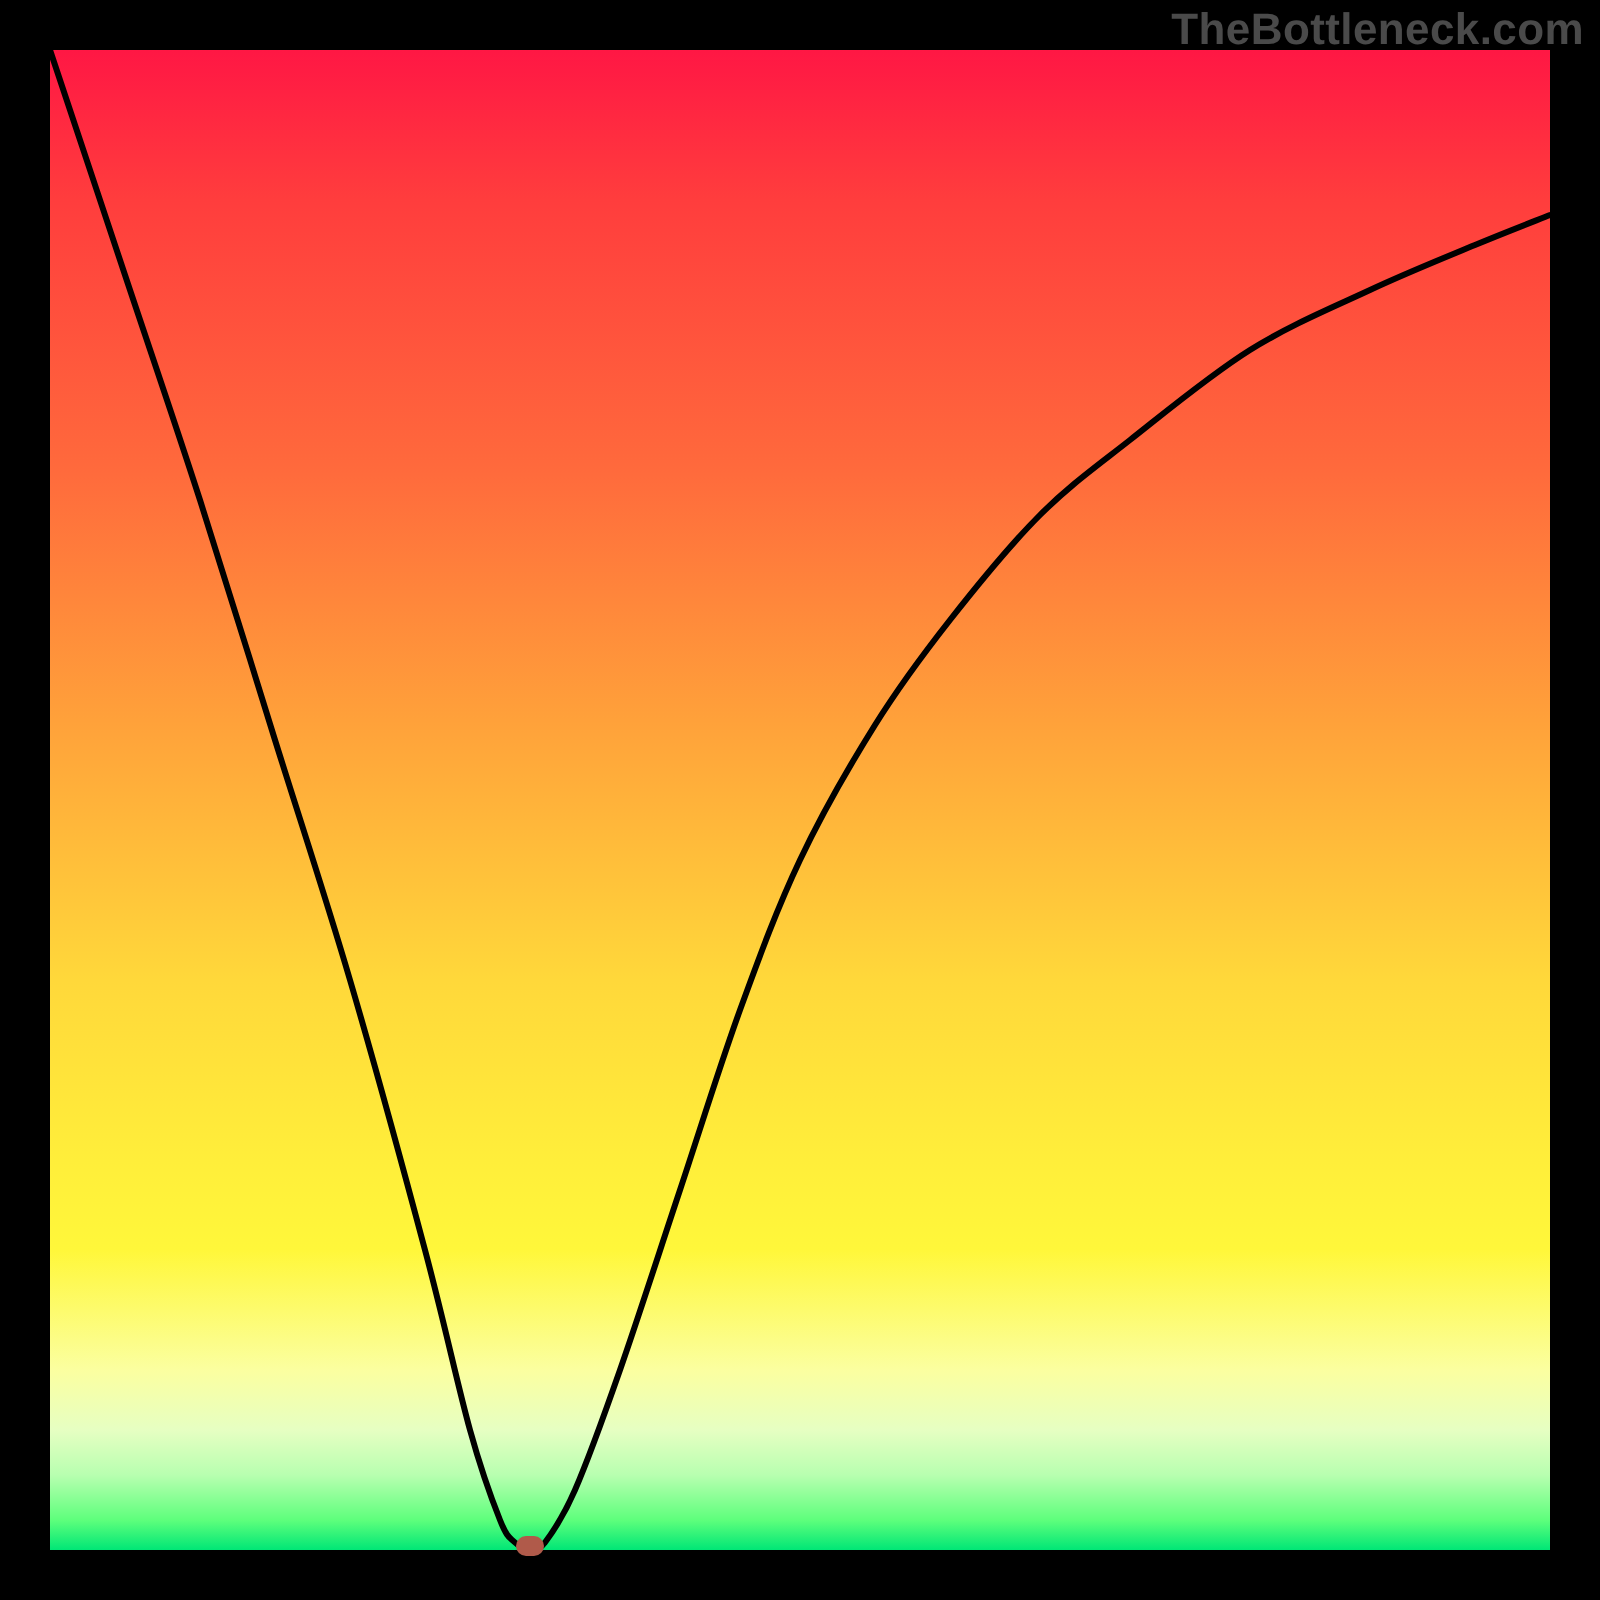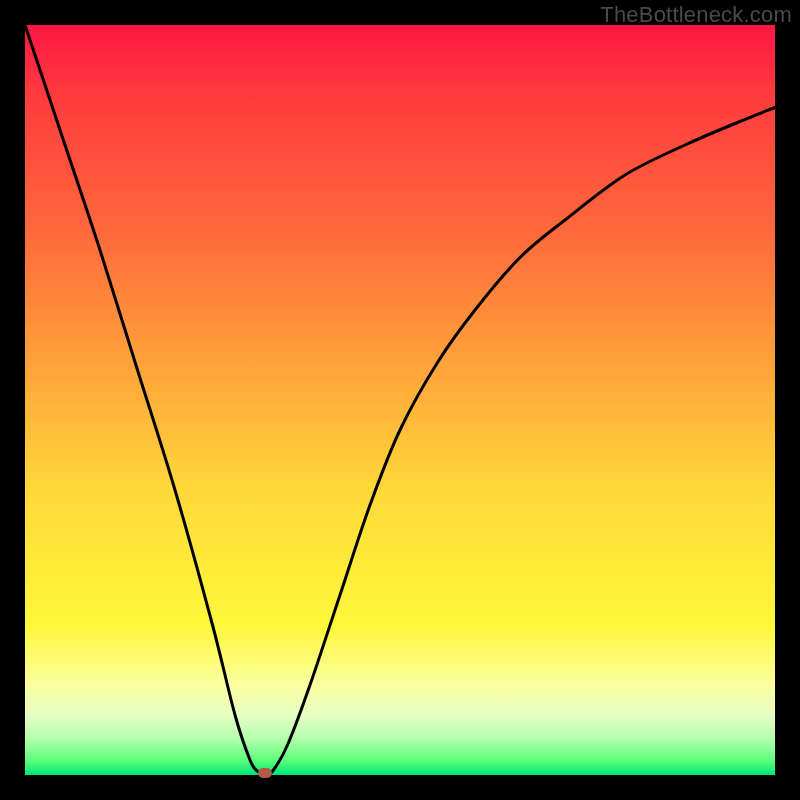--- a/index.html
+++ b/index.html
@@ -41,21 +41,21 @@
       #5eff7c 98%,
       #00e676 100%
     );
   }
   .watermark {
     position: absolute;
     top: 2px;
     right: 8px;
     color: #4a4a4a;
     font-size: 22px;
-    font-weight: 400;
+    font-weight: 700;
     letter-spacing: 0.2px;
     user-select: none;
   }
   svg.curve {
     position: absolute;
     left: 25px;
     top: 25px;
     width: 750px;
     height: 750px;
     overflow: visible;

